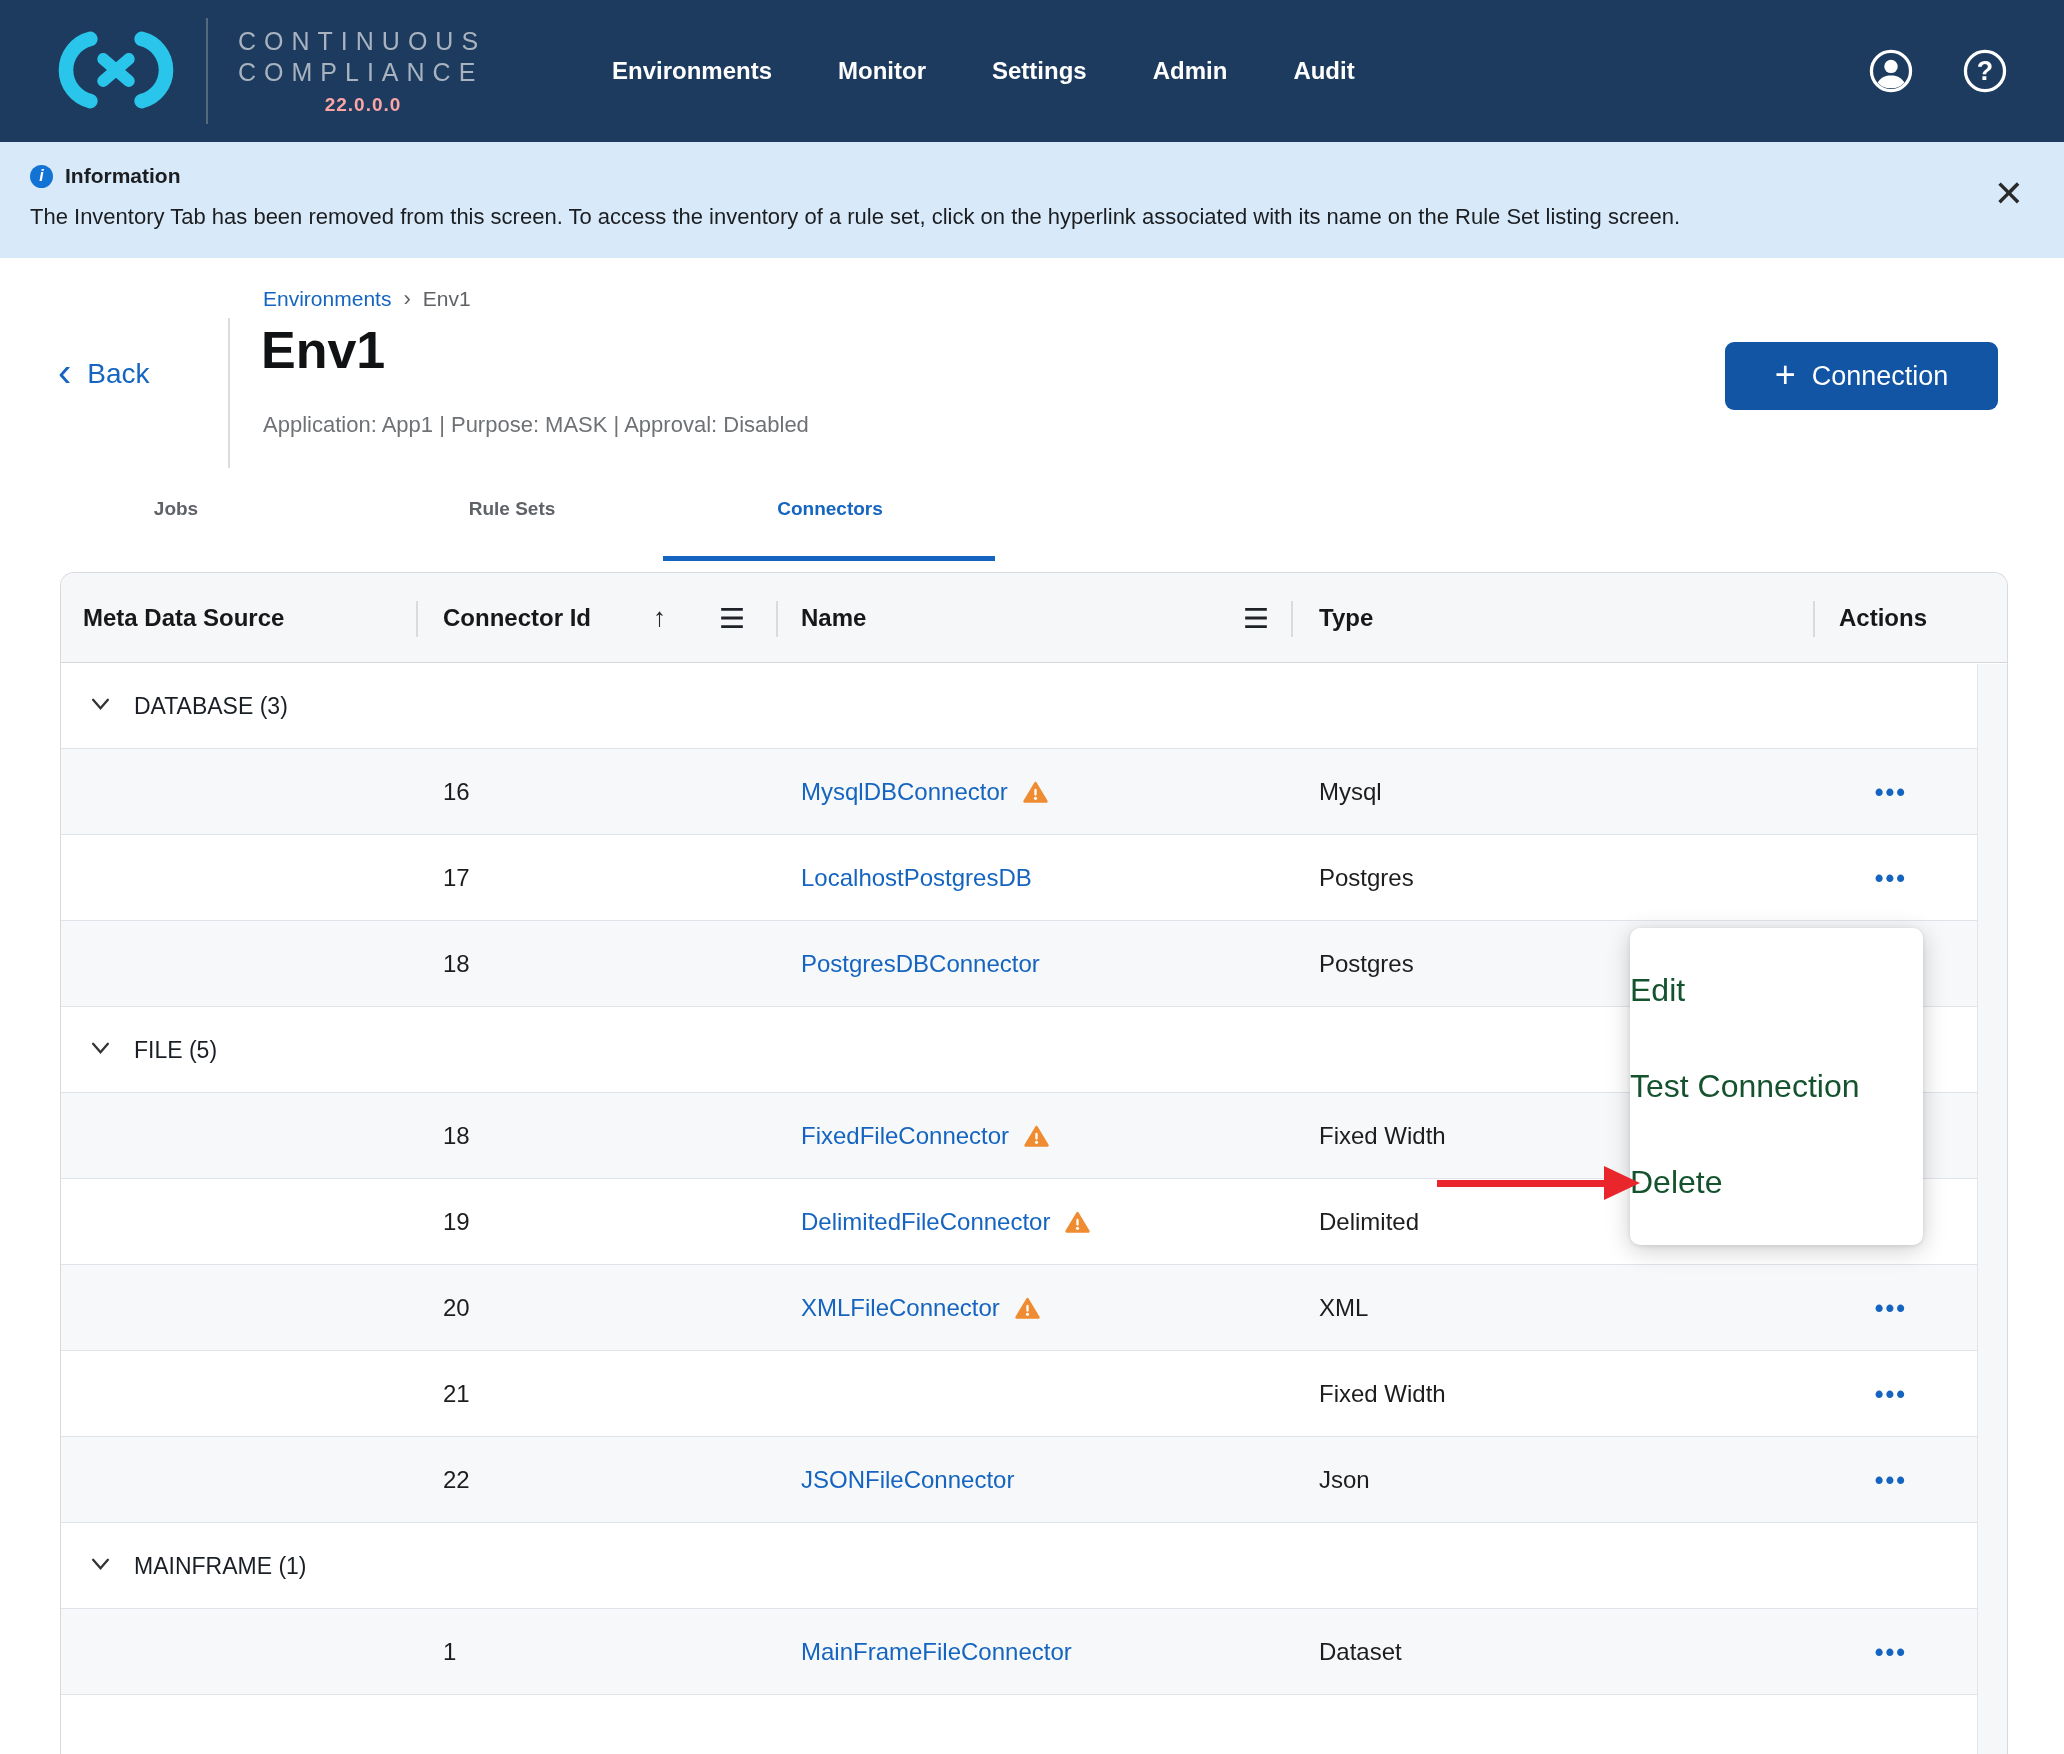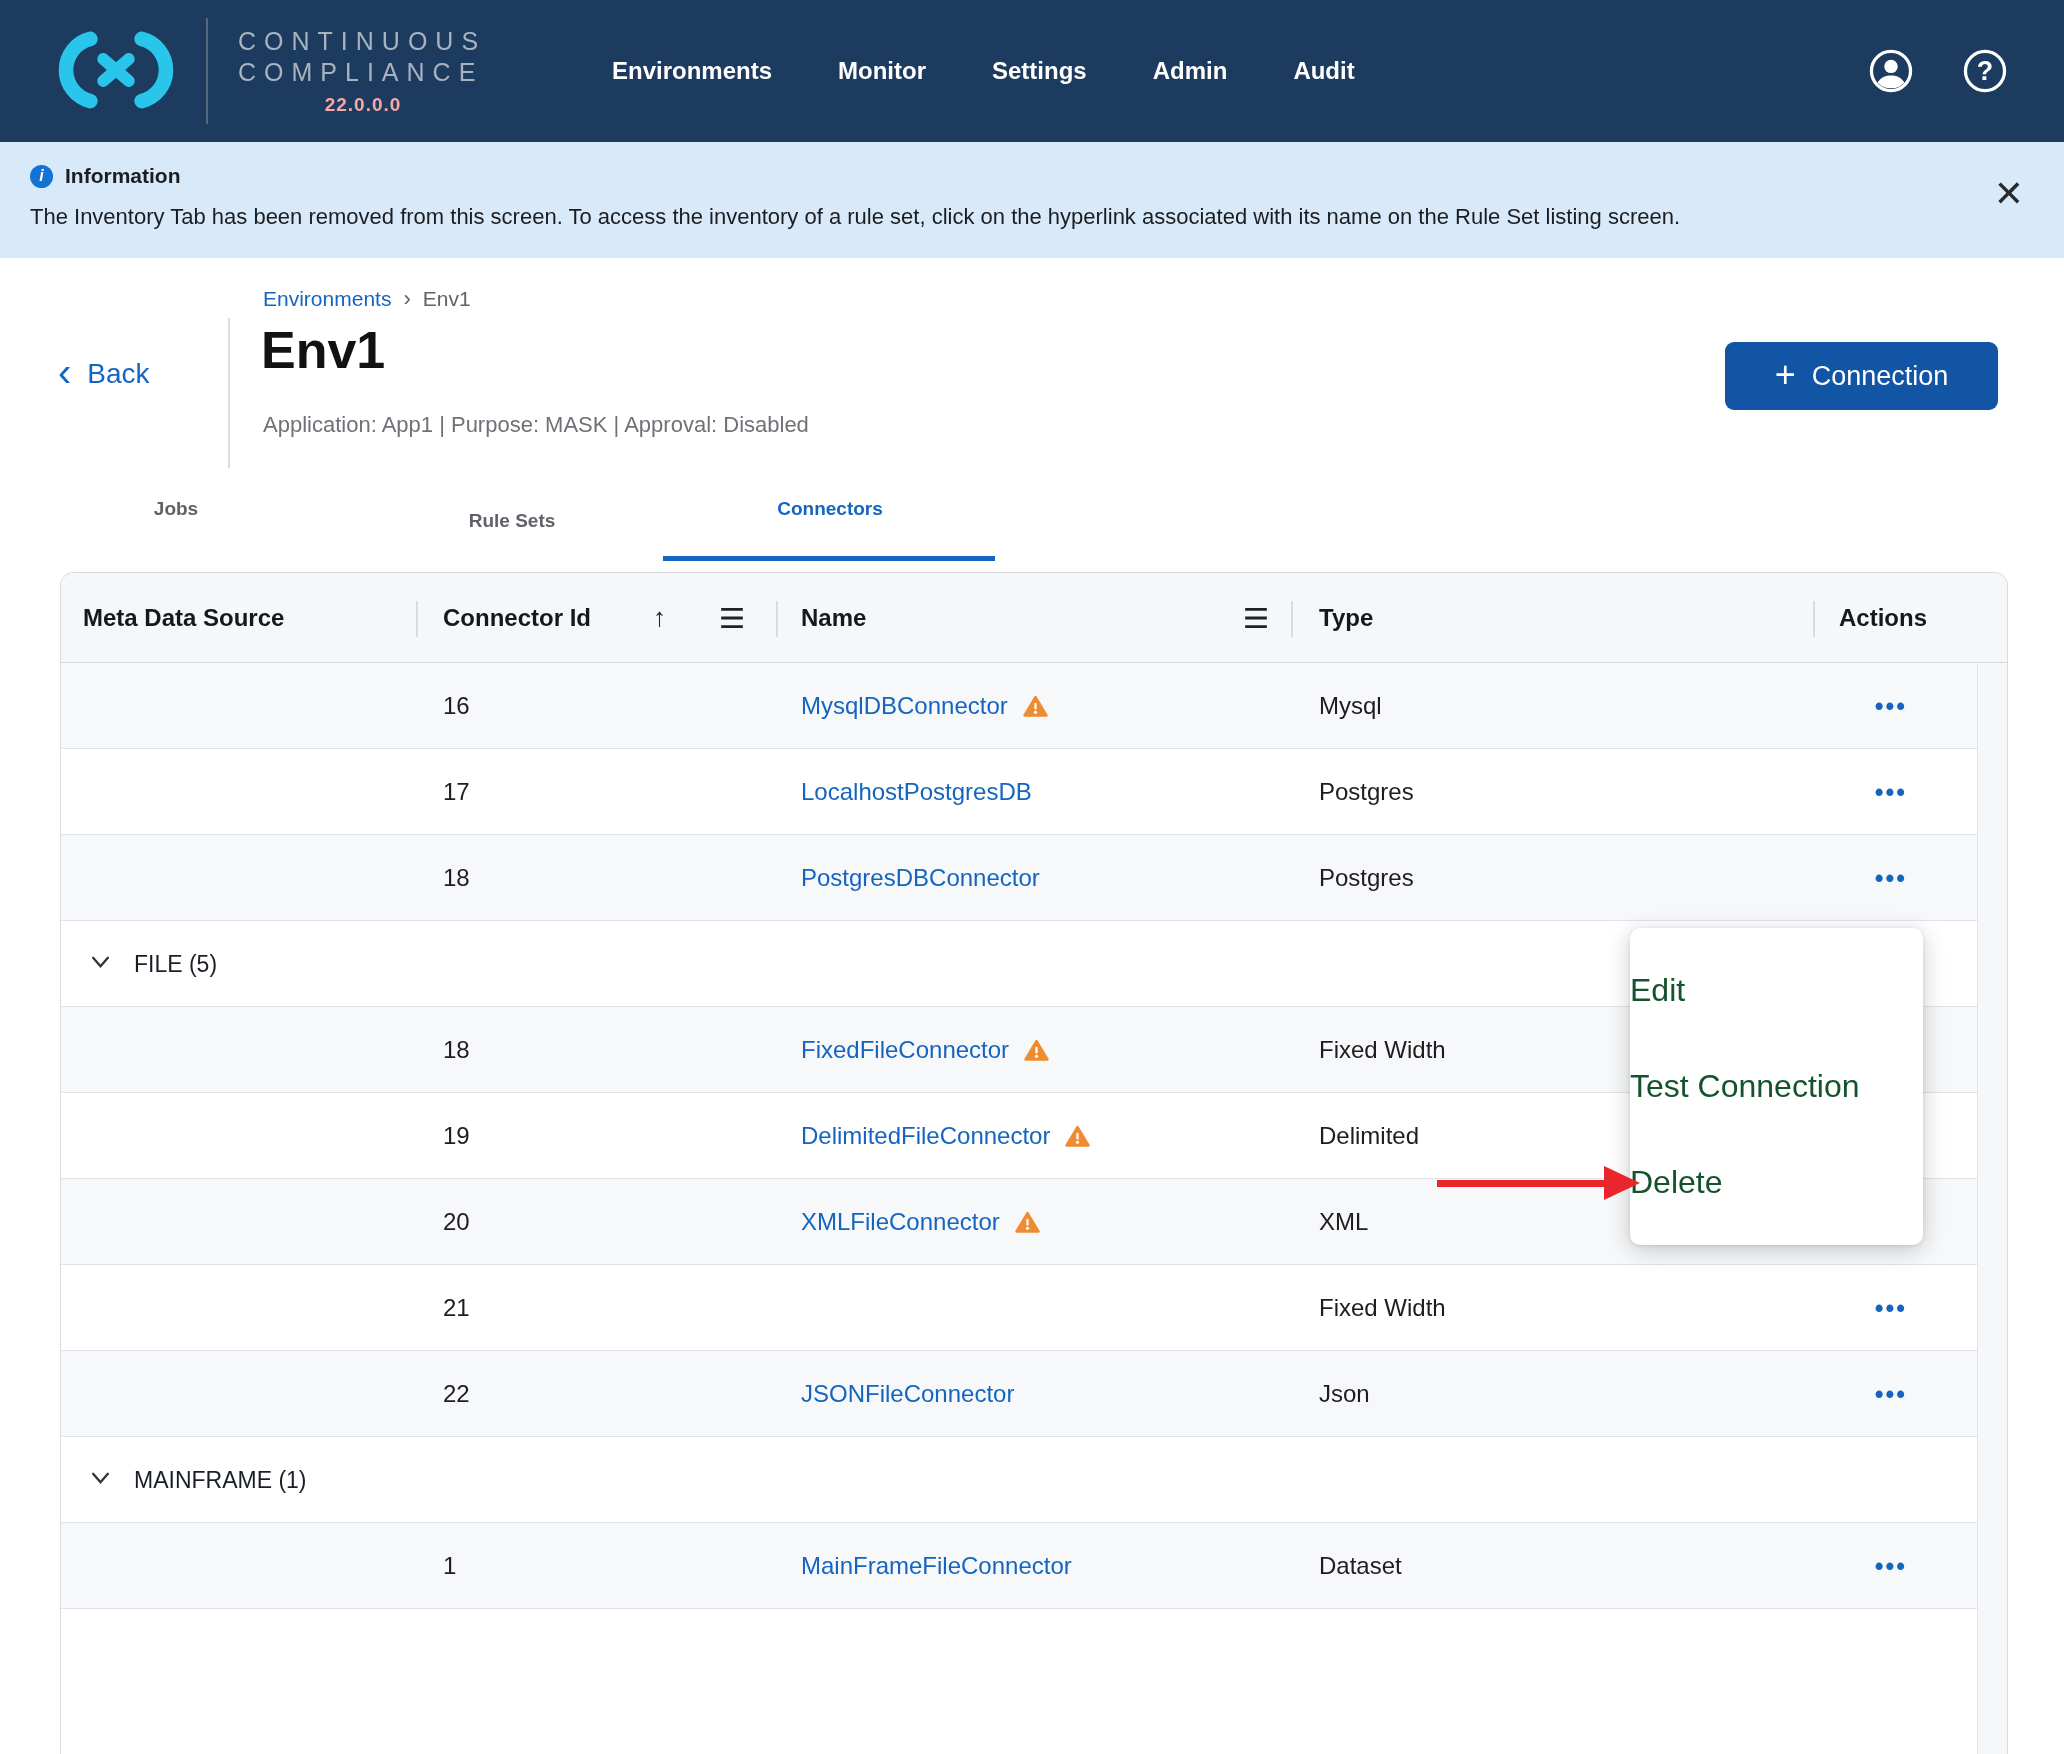--- a/index.html
+++ b/index.html
@@ -144,21 +144,21 @@
   <div class="title-divider"></div>
   <h1 class="page-title">Env1</h1>
   <div class="page-subtitle">Application: App1 | Purpose: MASK | Approval: Disabled</div>
 
   <button class="connection-btn">
     <span class="plus">+</span>
     <span class="btn-label">Connection</span>
   </button>
 
   <span class="tab" style="left:176px;">Jobs</span>
-  <span class="tab" style="left:512px;margin-top:12px;">Rule Sets</span>
+  <span class="tab" style="left:512px;">Rule Sets</span>
   <span class="tab active" style="left:830px;">Connectors</span>
   <div class="tab-underline"></div>
 
   <div class="table-card">
     <div class="thead">
       <span class="th" style="left:22px;">Meta Data Source</span>
       <span class="th-pipe" style="left:355px;"></span>
       <span class="th" style="left:382px;">Connector Id</span>
       <span class="sort-arrow" style="left:592px;">↑</span>
       <svg class="burger" style="left:658px;" viewBox="0 0 24 22">
@@ -170,20 +170,26 @@
         <path d="M2 3 H22 M2 11 H22 M2 19 H22" stroke="#1F2329" stroke-width="2.6"></path>
       </svg>
       <span class="th-pipe" style="left:1230px;"></span>
       <span class="th" style="left:1258px;">Type</span>
       <span class="th-pipe" style="left:1752px;"></span>
       <span class="th" style="left:1778px;">Actions</span>
     </div>
 
     <div class="tbody">
 
+      <div class="trow">
+        <svg class="group-chevron" viewBox="0 0 18 12">
+            <path d="M2 2 L9 10 L16 2" fill="none" stroke="#333" stroke-width="2.2" stroke-linecap="round"></path>
+          </svg>
+        <span class="group-label">DATABASE (3)</span>
+      </div>
       <div class="trow alt">
         <span class="cell c-id">16</span>
         <span class="cell c-name">
             <span class="name-link">MysqlDBConnector</span>
             <svg class="warning-icon" viewBox="0 0 24 24">
               <path d="M12 3 L22.5 20.5 H1.5 Z" fill="#EF8B31" stroke="#EF8B31" stroke-width="2.5" stroke-linejoin="round"></path>
               <rect x="10.9" y="8.4" width="2.2" height="6.6" rx="1.1" fill="#fff"></rect>
               <circle cx="12" cy="17.6" r="1.5" fill="#fff"></circle>
             </svg>
           </span>

